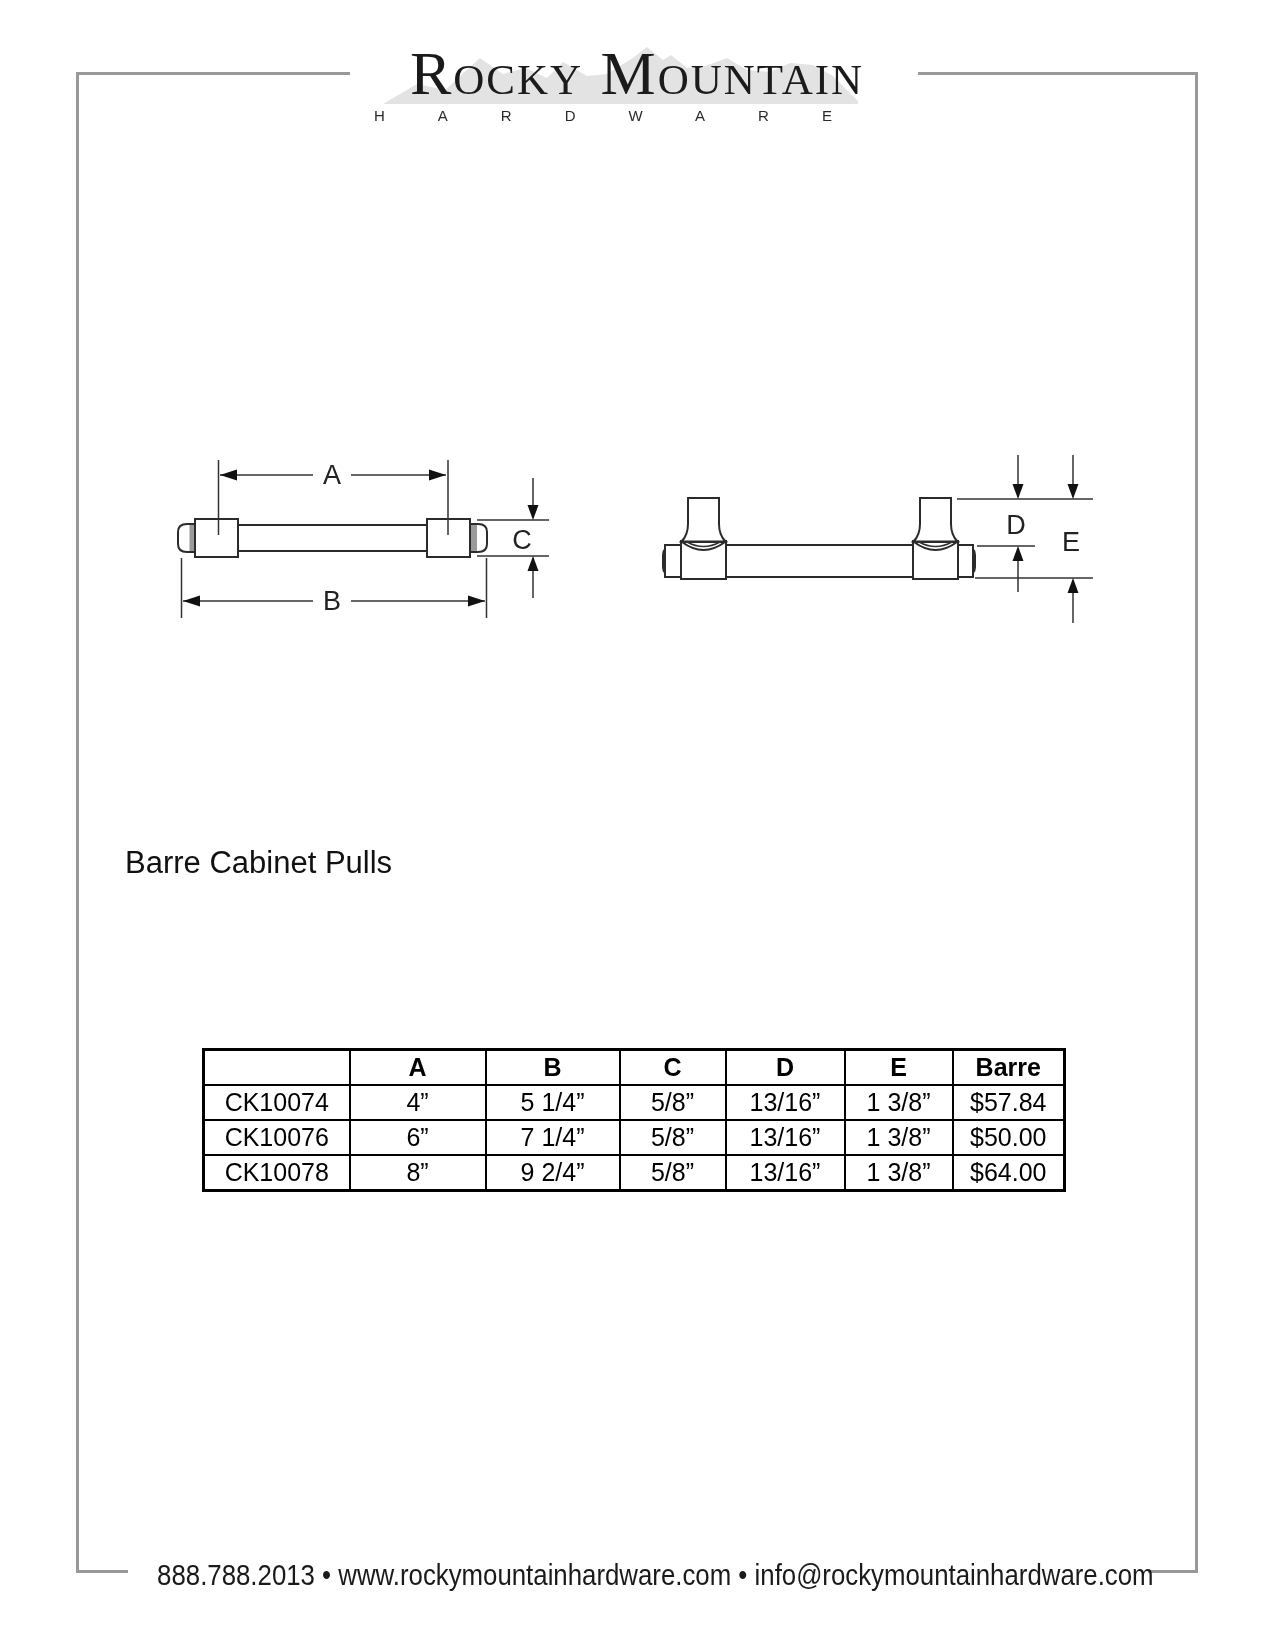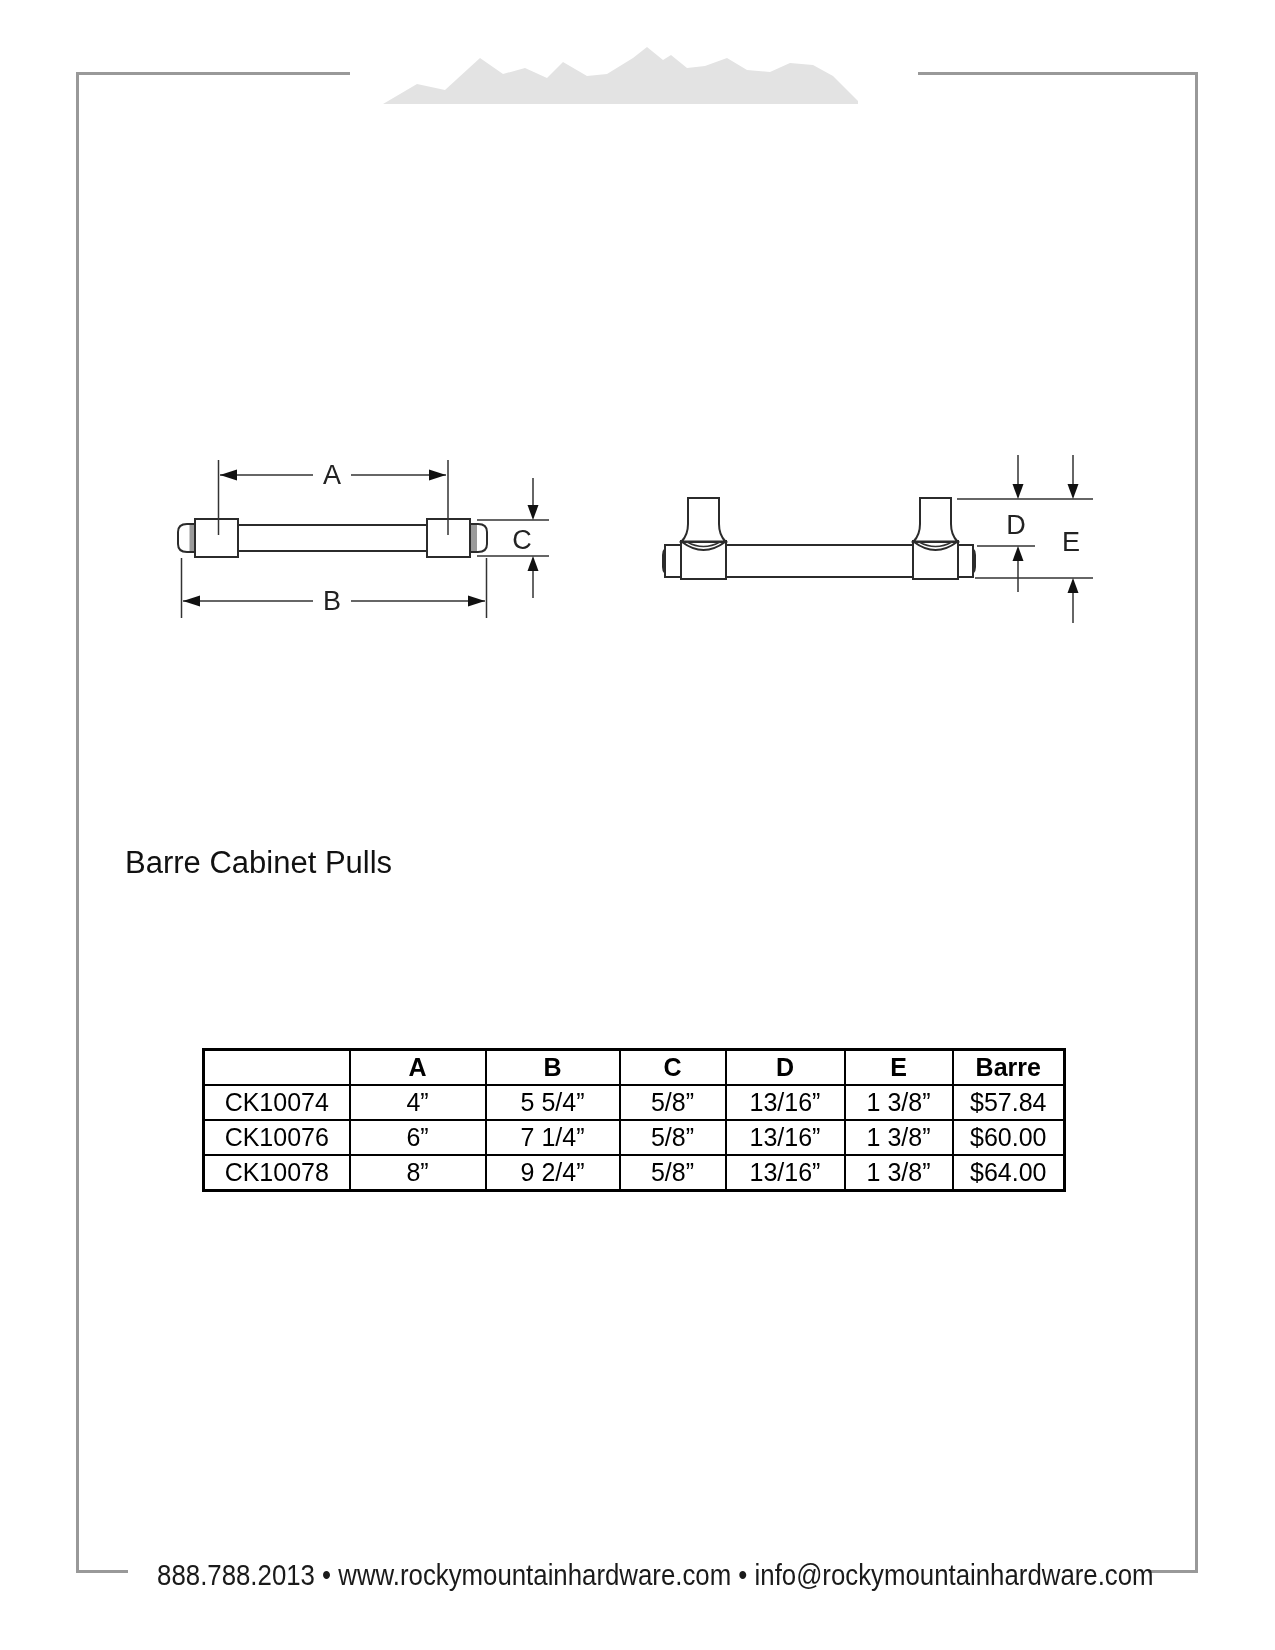--- a/index.html
+++ b/index.html
@@ -65,20 +65,22 @@
   <div class="frame h" style="left:76px;top:72px;width:274px;"></div>
   <div class="frame h" style="left:918px;top:72px;width:280px;"></div>
   <div class="frame h" style="left:76px;top:1570px;width:52px;"></div>
   <div class="frame h" style="left:1148px;top:1570px;width:50px;"></div>
 
   <div class="mountain-wrap">
     <svg width="485" height="60" viewBox="0 0 485 60">
       <polygon fill="#e3e3e3" points="8,60 42,40 70,46 105,14 128,30 150,24 172,34 188,18 212,32 232,30 258,14 272,3 288,16 296,11 312,24 330,22 352,14 372,26 395,28 415,19 438,21 458,32 483,57 483,60"></polygon>
     </svg>
   </div>
+  <div class="wordmark">Rocky Mountain</div>
+  <div class="hardware">HARDWARE</div>
 
   <svg class="drawing" width="960" height="220" viewBox="0 0 960 220">
 
     <g>
       <path class="outline" d="M46,104 L37,104 Q28,104 28,112 L28,124 Q28,132 37,132 L46,132 Z"></path>
       <rect class="shade" x="39.5" y="105" width="6" height="26"></rect>
       <path class="outline" d="M320,104 L328,104 Q337,104 337,112 L337,124 Q337,132 328,132 L320,132 Z"></path>
       <rect class="shade" x="321" y="105" width="6" height="26"></rect>
       <rect class="outline" x="88" y="105" width="189" height="26"></rect>
       <rect class="outline" x="45" y="99" width="43" height="38"></rect>
@@ -169,34 +171,34 @@
       <th>A</th>
       <th>B</th>
       <th>C</th>
       <th>D</th>
       <th>E</th>
       <th>Barre</th>
     </tr>
     <tr>
       <td class="model">CK10074</td>
       <td>4”</td>
-      <td>5 5/4”</td>
+      <td>5 1/4”</td>
       <td>5/8”</td>
       <td>13/16”</td>
       <td>1 3/8”</td>
       <td>$57.84</td>
     </tr>
     <tr>
       <td class="model">CK10076</td>
       <td>6”</td>
       <td>7 1/4”</td>
       <td>5/8”</td>
       <td>13/16”</td>
       <td>1 3/8”</td>
-      <td>$60.00</td>
+      <td>$50.00</td>
     </tr>
     <tr>
       <td class="model">CK10078</td>
       <td>8”</td>
       <td>9 2/4”</td>
       <td>5/8”</td>
       <td>13/16”</td>
       <td>1 3/8”</td>
       <td>$64.00</td>
     </tr>

